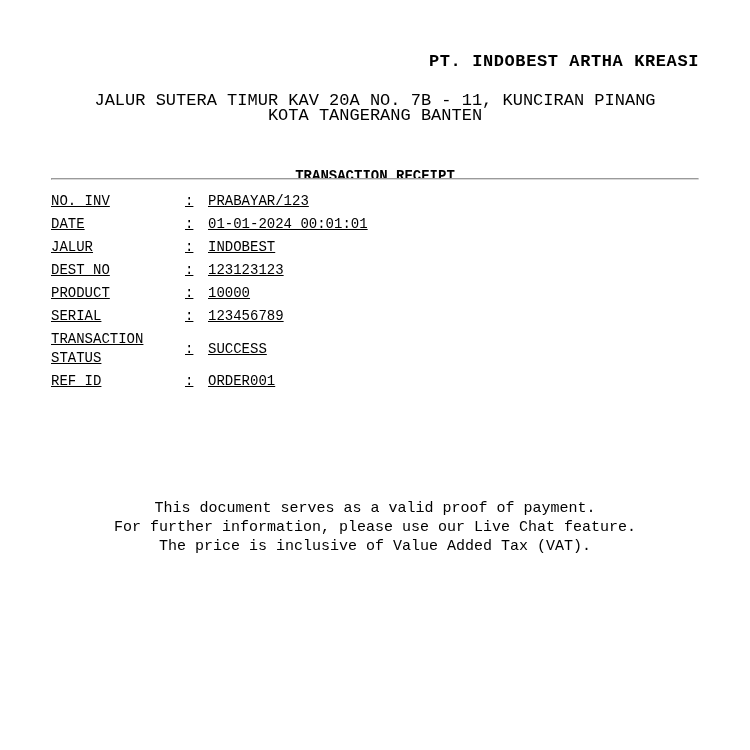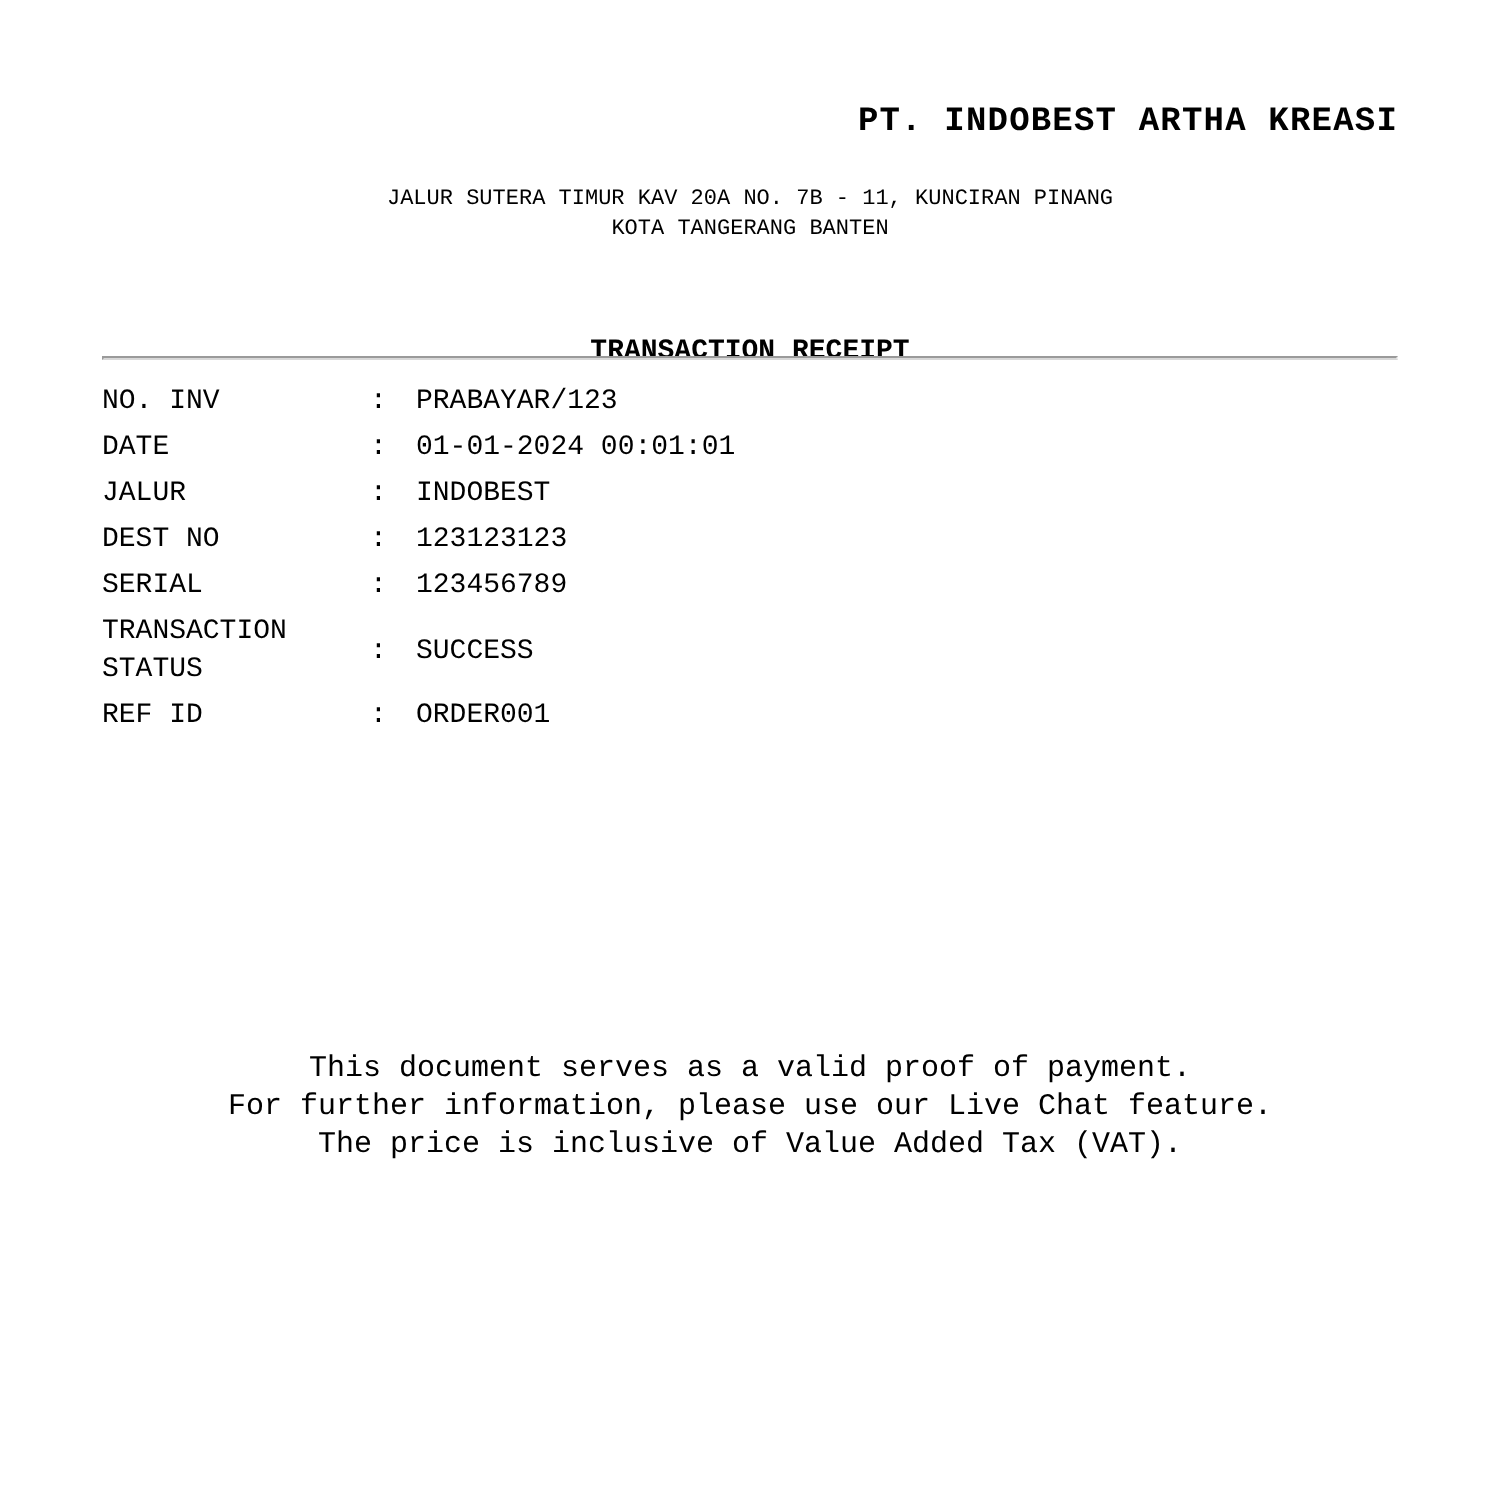--- a/index.html
+++ b/index.html
@@ -31,21 +31,21 @@
       font-size: 17px;
       letter-spacing: 0.6px;
       line-height: 22px;
     }
     .address {
       position: absolute;
       top: 93px;
       left: 0;
       width: 648px;
       text-align: center;
-      font-size: 11px;
+      font-size: 17px;
       line-height: 15px;
     }
     .address div { white-space: nowrap; }
     .receipt-title {
       position: absolute;
       top: 151px;
       left: 0;
       width: 648px;
       text-align: center;
       font-weight: bold;
@@ -69,34 +69,34 @@
       top: 190px;
       left: -2px;
       border-collapse: collapse;
       font-size: 14px;
     }
     table.details td {
       padding: 0 2px;
       line-height: 19px;
       height: 23px;
       vertical-align: middle;
+      text-decoration: underline;
     }
     table.details td.label { width: 126px; }
     table.details td.colon { width: 15px; padding-left: 6px; }
     table.details td.value { padding-left: 6px; white-space: nowrap; }
     table.details tr.tall td { height: 42px; }
     .footer {
       position: absolute;
       top: 499px;
       left: 0;
       width: 750px;
       text-align: center;
       font-size: 15px;
       line-height: 19px;
-      margin-top: 26px;
     }
     .footer div { white-space: nowrap; }
   </style>
 </head>
 <body>
 
 <div class="receipt">
   <div class="company-name">PT. INDOBEST ARTHA KREASI</div>
 
   <div class="address">
@@ -124,20 +124,25 @@
         <td class="label">JALUR</td>
         <td class="colon">:</td>
         <td class="value">INDOBEST</td>
       </tr>
       <tr>
         <td class="label">DEST NO</td>
         <td class="colon">:</td>
         <td class="value">123123123</td>
       </tr>
       <tr>
+        <td class="label">PRODUCT</td>
+        <td class="colon">:</td>
+        <td class="value">10000</td>
+      </tr>
+      <tr>
         <td class="label">SERIAL</td>
         <td class="colon">:</td>
         <td class="value">123456789</td>
       </tr>
       <tr class="tall">
         <td class="label">TRANSACTION STATUS</td>
         <td class="colon">:</td>
         <td class="value">SUCCESS</td>
       </tr>
       <tr>

